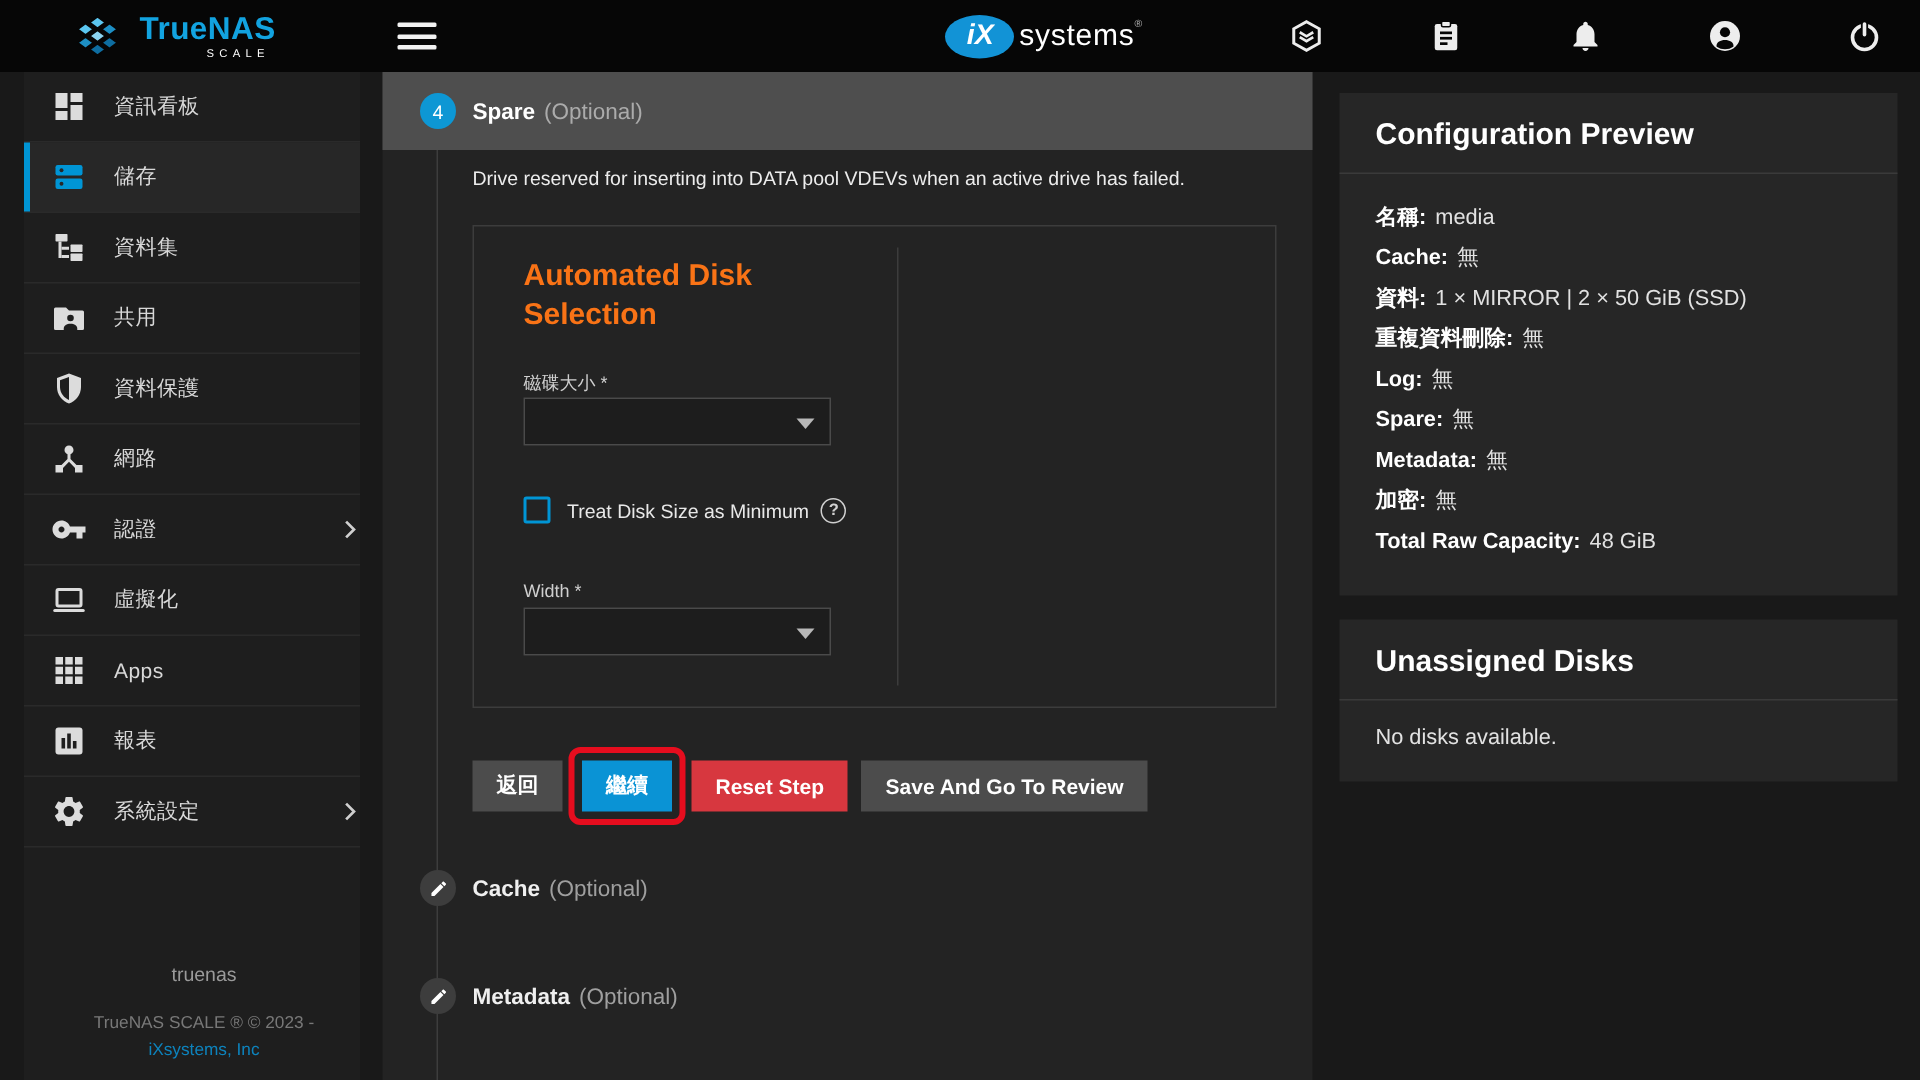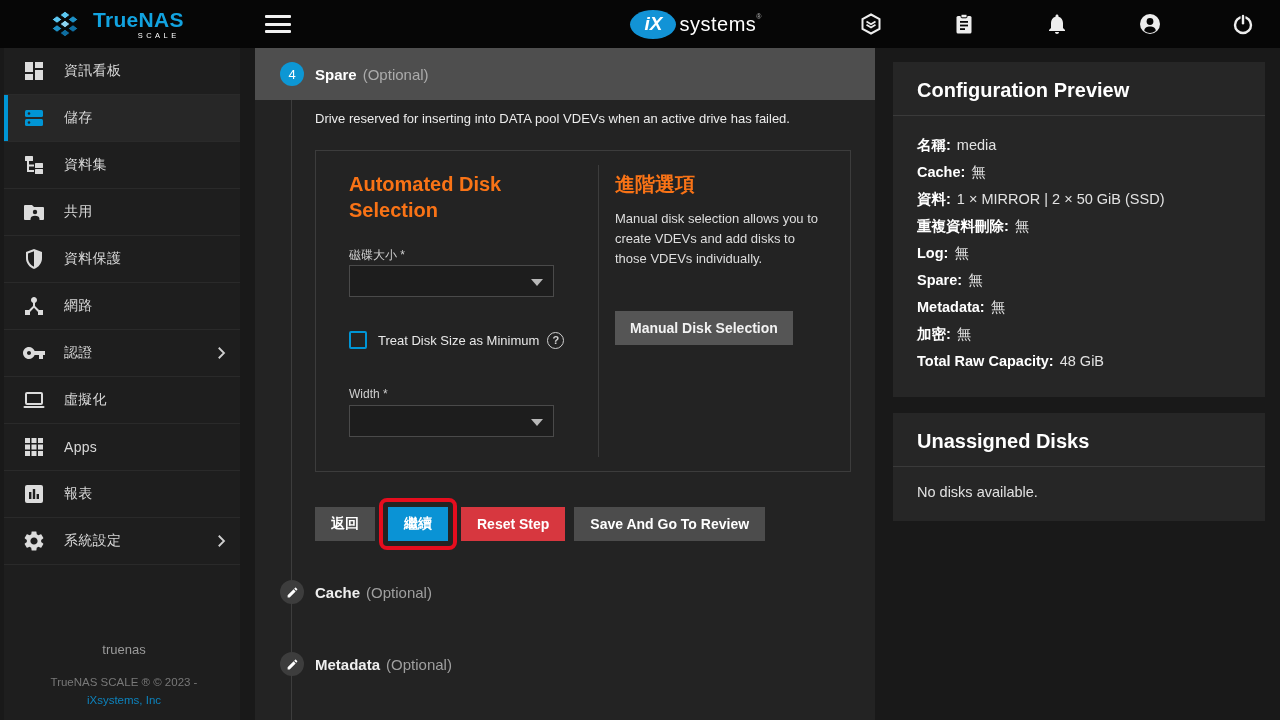--- a/index.html
+++ b/index.html
@@ -26,21 +26,21 @@
   .ix-bubble { display:inline-flex; align-items:center; justify-content:center;
     width:46px; height:29px; background:#1293d6; border-radius:50%;
     color:#fff; font-size:19px; font-style:italic; font-weight:bold; }
   .ix-text { color:#fff; font-size:20px; font-weight:300; margin-left:3px; letter-spacing:.5px; }
   .ix-reg { color:#bbb; font-size:7px; vertical-align:top; }
   .icon-btn { width:24px; height:24px; margin-left:23px; background:none; border:none;
     padding:0; cursor:pointer; color:#ededed; }
   .icon-btn svg { display:block; }
 
   
-  .sidebar { position:absolute; top:48px; left:4px; width:240px; bottom:0; background:#1e1e1e; }
+  .sidebar { position:absolute; top:48px; left:16px; width:240px; bottom:0; background:#1e1e1e; }
   .nav-item { position:relative; height:47px; display:flex; align-items:center;
     padding-left:18px; border-bottom:1px solid #2a2a2a; cursor:pointer; }
   .nav-item.active { background:#272727; }
   .nav-item.active::before { content:""; position:absolute; left:0; top:0; bottom:0;
     width:4px; background:#0095d5; }
   .nav-icon { width:24px; height:24px; margin-right:18px; color:#dcdcdc; flex:none; }
   .nav-item.active .nav-icon { color:#0095d5; }
   .nav-label { font-size:14px; color:#d8d8d8; letter-spacing:.3px; }
   .nav-chevron { margin-left:auto; margin-right:14px; color:#d0d0d0; width:18px; height:18px; }
   .sidebar-footer { position:absolute; bottom:12px; left:0; right:0; text-align:center; }
@@ -355,25 +355,20 @@
             <span class="cb-label">Treat Disk Size as Minimum</span>
             <span class="help-icon">?</span>
           </div>
 
           <label class="field-label lbl-width">Width *</label>
           <div class="select sel-width">
             <span class="arrow"></span>
           </div>
         </div>
 
-        <div class="fb-right">
-          <h2 class="fb-title">進階選項</h2>
-          <p class="adv-text">Manual disk selection allows you to create VDEVs and add disks to those VDEVs individually.</p>
-          <button class="manual-btn">Manual Disk Selection</button>
-        </div>
       </div>
 
       <div class="actions">
         <button class="btn btn-gray btn-back">返回</button>
         <span class="annotation">
           <button class="btn btn-blue">繼續</button>
         </span>
         <button class="btn btn-red btn-reset">Reset Step</button>
         <button class="btn btn-gray">Save And Go To Review</button>
       </div>

